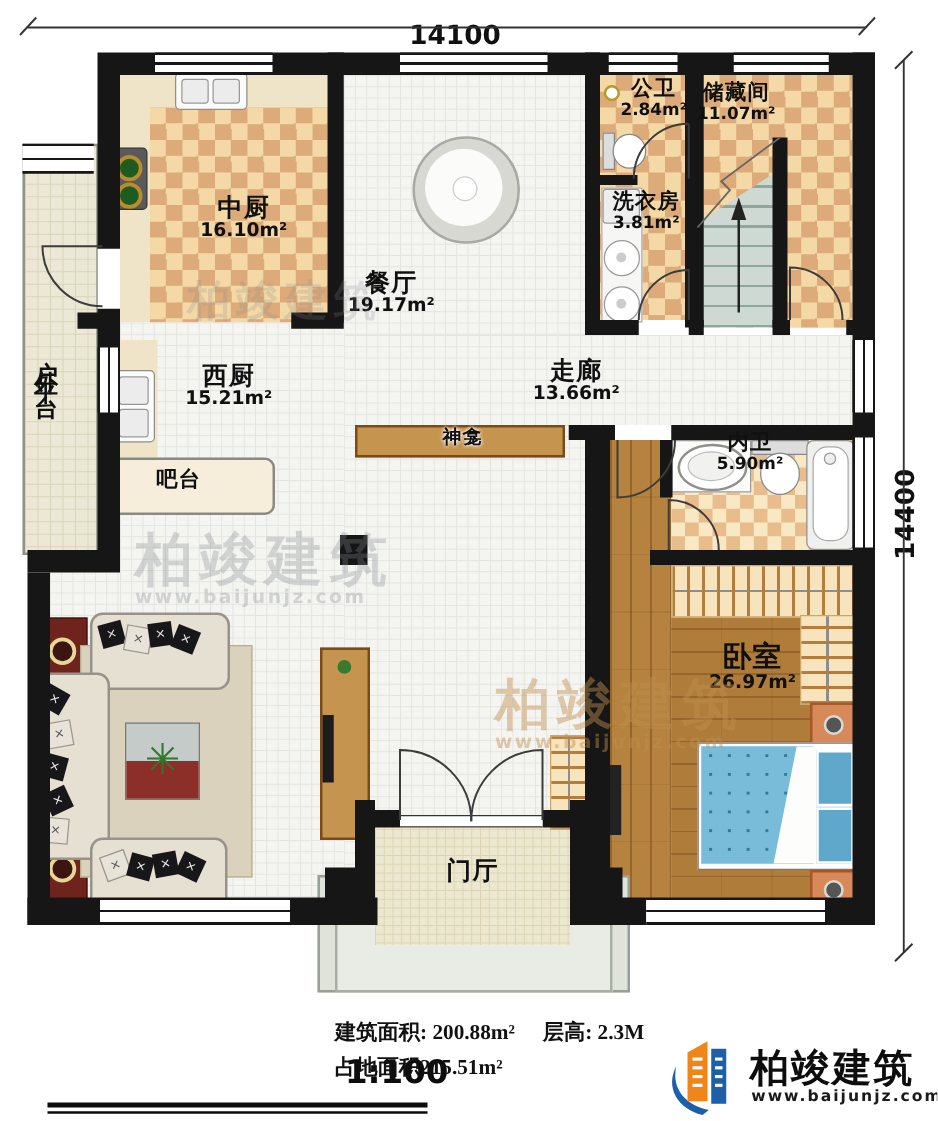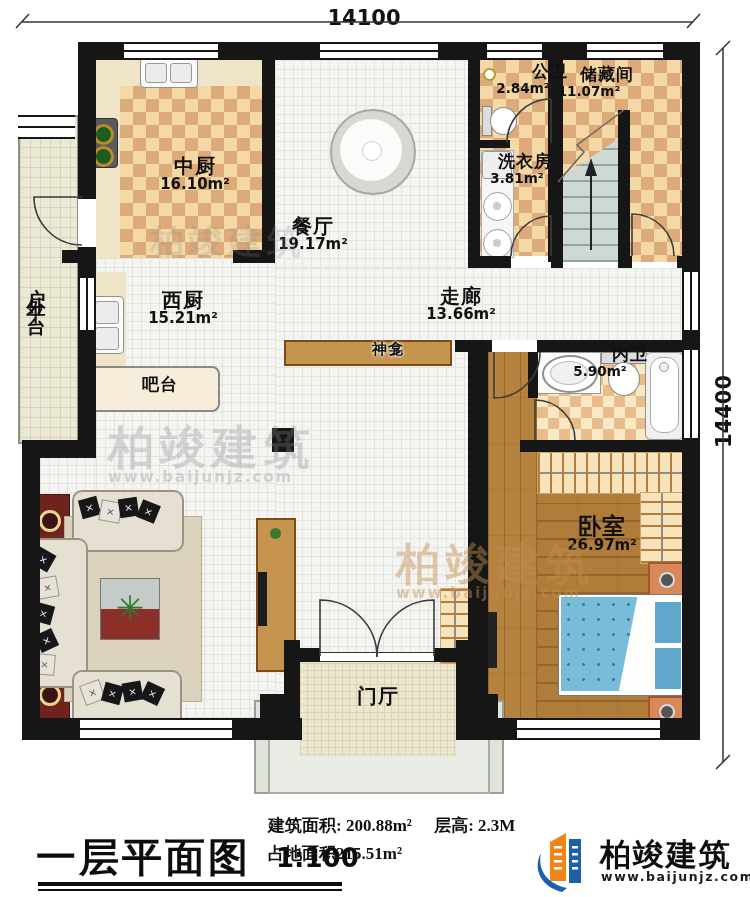--- a/index.html
+++ b/index.html
@@ -70,21 +70,21 @@
   .white-fix{background:#fbfbfa;border:1.5px solid #8f8f8c;border-radius:4px;}
   .oval{border-radius:50%;}
   .stairs{background:#cdd9d2;
       background-image:repeating-linear-gradient(0deg,#8fa79b 0 2px,transparent 2px 16px);
       clip-path:polygon(0 30%,100% 0,100% 100%,0 100%);}
   
   .lbl{position:absolute;z-index:5;color:#101010;font-weight:bold;text-align:center;line-height:1.05;
        white-space:nowrap;}
   .lbl .nm{display:block;font-size:20px;letter-spacing:1px;}
   .lbl .ar{display:block;font-size:15px;}
-  .lbl.sm .nm{font-size:17px;text-align:right;} .lbl.sm .ar{font-size:13.5px;}
+  .lbl.sm .nm{font-size:17px;} .lbl.sm .ar{font-size:13.5px;}
   .lbl.lg .nm{font-size:23px;}
   .vtext{writing-mode:vertical-rl;letter-spacing:9px;font-size:19px;}
   .dim{position:absolute;z-index:6;font-weight:bold;font-size:21px;color:#111;background:#fff;
        text-align:center;}
   svg.linework{position:absolute;left:0;top:0;z-index:6;pointer-events:none;}
   
   .wm{position:absolute;z-index:7;pointer-events:none;font-weight:bold;text-align:left;line-height:1;}
   .wm .t{display:block;}
   .wm .s{display:block;font-size:15px;letter-spacing:2px;}
   .wm1{color:rgba(130,136,142,.30);} .wm1 .t{font-size:46px;letter-spacing:6px;}
@@ -320,21 +320,21 @@
     <span class="nm">门厅</span>
   </div>
   <div class="lbl sm" style="left:108px;top:376px;width:70px;">
     <span class="nm">吧台</span>
   </div>
   <div class="lbl sm" style="left:336px;top:342px;width:68px;text-shadow:0 0 3px #fff,0 0 3px #fff;">
     <span class="nm" style="font-size:15px;">神龛</span>
   </div>
   <div class="lbl vtext" style="left:26px;top:206px;height:170px;">户外平台</div>
 
-  <div class="dim" style="left:322px;top:6px;width:84px;">14100</div>
+  <div class="dim" style="left:322px;top:16px;width:84px;">14100</div>
   <div class="dim" style="left:688px;top:400px;width:72px;transform:rotate(-90deg);transform-origin:center;">14400</div>
 
   <svg class="linework" width="750" height="897" viewBox="0 0 750 897">
     <g stroke="#333" stroke-width="1.5" fill="none">
       <line x1="22" y1="22" x2="693" y2="22"></line>
       <line x1="16" y1="28" x2="29" y2="14"></line>
         <line x1="687" y1="28" x2="700" y2="14"></line>
       <line x1="723" y1="48" x2="723" y2="762"></line>
       <line x1="716" y1="55" x2="730" y2="41"></line>
         <line x1="716" y1="769" x2="730" y2="755"></line>
@@ -361,21 +361,20 @@
   </div>
   <div class="wm wm1" style="left:108px;top:424px;">
     <span class="t">柏竣建筑</span>
     <span class="s">www.baijunjz.com</span>
   </div>
   <div class="wm wm2" style="left:396px;top:542px;">
     <span class="t">柏竣建筑</span>
     <span class="s">www.baijunjz.com</span>
   </div>
 
-  <div class="tb" id="tb-title">一层平面图</div>
   <div class="tb" id="tb-scale">1:100</div>
   <div class="tb tb-line1"></div>
   <div class="tb tb-line2"></div>
   <div class="stat" style="top:814px;">
     <span>建筑面积: 200.88m²</span><span class="gap2"></span>
     <span>层高: 2.3M</span>
   </div>
   <div class="stat" style="top:842px;">
     <span>占地面积215.51m²</span>
   </div>

